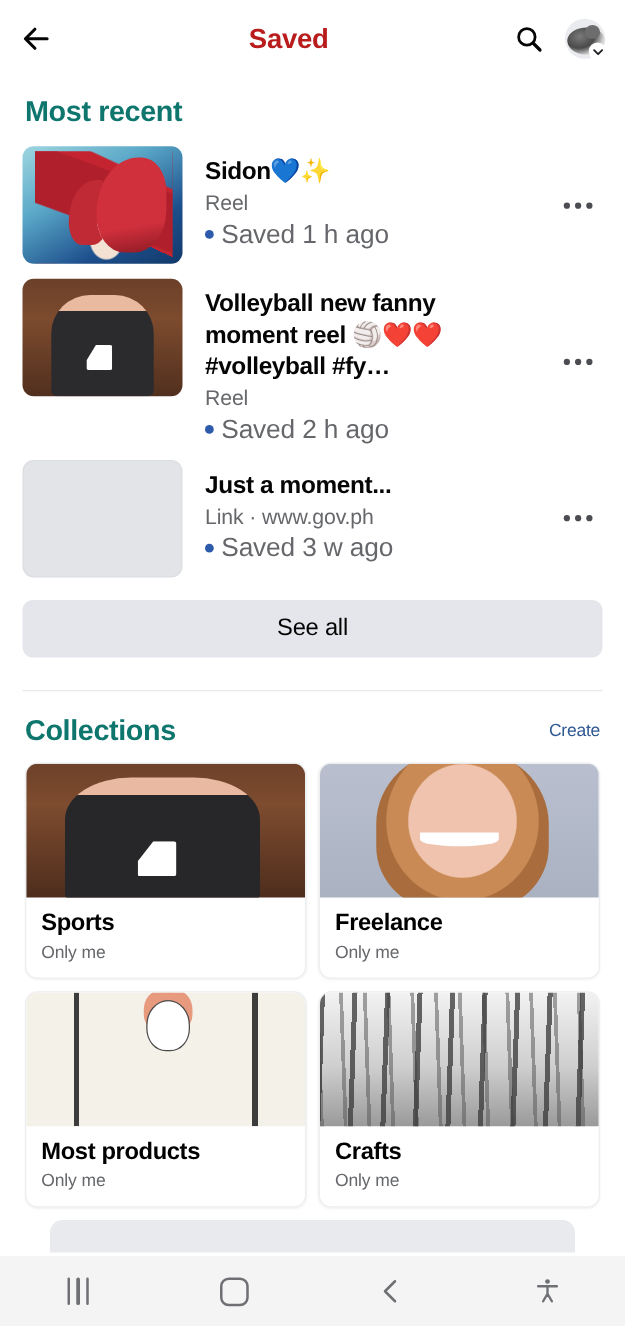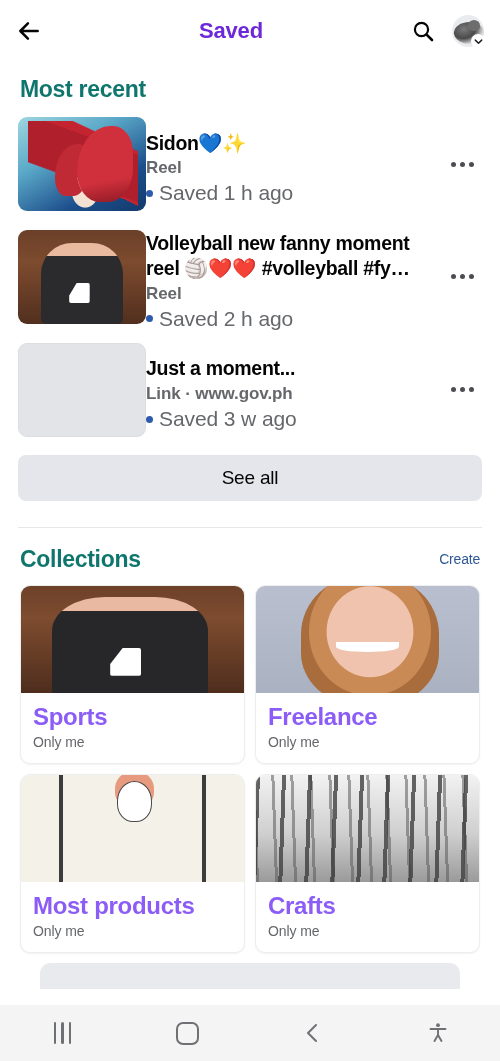--- a/index.html
+++ b/index.html
@@ -15,21 +15,21 @@
   .header {
     height: 62px; display: flex; align-items: center;
     padding: 0 16px; background: #fff;
   }
   .back-btn {
     width: 42px; height: 42px; display: flex; align-items: center;
     justify-content: flex-start; cursor: pointer;
   }
   .header-title {
     flex: 1; text-align: center; font-size: 22px; font-weight: bold;
-    color: #6d28d9; letter-spacing: -0.2px; padding-right: 4px;
+    color: #b91c1c; letter-spacing: -0.2px; padding-right: 4px;
   }
   .header-actions { display: flex; align-items: center; gap: 14px; }
   .search-btn { width: 30px; height: 30px; display: flex; align-items: center; justify-content: center; cursor: pointer; }
   .avatar-wrap { position: relative; width: 32px; height: 32px; cursor: pointer; }
   .avatar {
     width: 32px; height: 32px; border-radius: 50%; overflow: hidden;
     background: #e9ebee; position: relative;
   }
   .avatar .a-body {
     position: absolute; width: 30px; height: 22px; left: 2px; top: 7px;
@@ -57,21 +57,21 @@
     padding: 18px 20px 12px 20px;
   }
   .collections-head .section-title { padding: 0; }
   .create-link {
     font-size: 14px; color: #2f5893; cursor: pointer; letter-spacing: -0.2px;
   }
 
   
   .saved-list { padding: 0 18px; }
   .saved-item {
-    display: flex; align-items: center; gap: 0;
+    display: flex; align-items: flex-start; gap: 18px;
     padding: 4px 0 8px 0; cursor: pointer;
   }
   .thumb {
     width: 128px; height: 94px; border-radius: 9px; flex: 0 0 128px;
     overflow: hidden; position: relative; background: #e3e5e9;
   }
   .thumb.placeholder { background: #e2e4e8; border: 1px solid #dcdee2; }
 
   
   .t1 { background: linear-gradient(150deg,#9fd6e0 0%, #5aa8c8 35%, #1d4f8c 72%, #123a6b 100%); }
@@ -142,21 +142,21 @@
       repeating-linear-gradient(88deg, rgba(90,90,90,.55) 0 3px, rgba(255,255,255,0) 3px 19px),
       linear-gradient(180deg,#f2f2f2 0%, #cfcfcf 55%, #9a9a9a 100%);
   }
 
   .item-body { flex: 1; min-width: 0; padding-top: 8px; }
   .item-title {
     font-size: 19.5px; font-weight: bold; color: #050505;
     line-height: 1.28; letter-spacing: -0.3px;
   }
   .item-sub {
-    font-size: 17px; color: #65676b; margin-top: 3px; letter-spacing: -0.1px; font-weight: bold;
+    font-size: 17px; color: #65676b; margin-top: 3px; letter-spacing: -0.1px;
   }
   .item-meta {
     font-size: 21px; color: #65676b; margin-top: 3px;
     display: flex; align-items: center; gap: 6px; letter-spacing: -0.1px;
   }
   .dot { width: 7px; height: 7px; border-radius: 50%; background: #2e5aac; flex: 0 0 7px; }
   .kebab {
     width: 40px; height: 40px; display: flex; align-items: center;
     justify-content: center; gap: 4px; align-self: center; cursor: pointer;
     flex: 0 0 40px;
@@ -176,21 +176,21 @@
   .grid {
     display: grid; grid-template-columns: 1fr 1fr; gap: 10px;
     padding: 0 20px;
   }
   .card {
     background: #fff; border: 1px solid #eceef0; border-radius: 10px;
     overflow: hidden; cursor: pointer;
     box-shadow: 0 1px 2px rgba(0,0,0,.06);
   }
   .card-body { padding: 10px 12px 13px 12px; }
-  .card-title { font-size: 24px; font-weight: bold; color: #8b5cf6; letter-spacing: -0.3px; }
+  .card-title { font-size: 19px; font-weight: bold; color: #000000; letter-spacing: -0.3px; }
   .card-sub { font-size: 14px; color: #65676b; margin-top: 3px; letter-spacing: -0.1px; }
 
   .peek {
     margin: 10px 40px 0 40px; height: 26px;
     background: #e9eaed; border-radius: 10px 10px 0 0;
   }
 
   
   .navbar {
     position: absolute; left: 0; bottom: 0; width: 500px; height: 56px;

